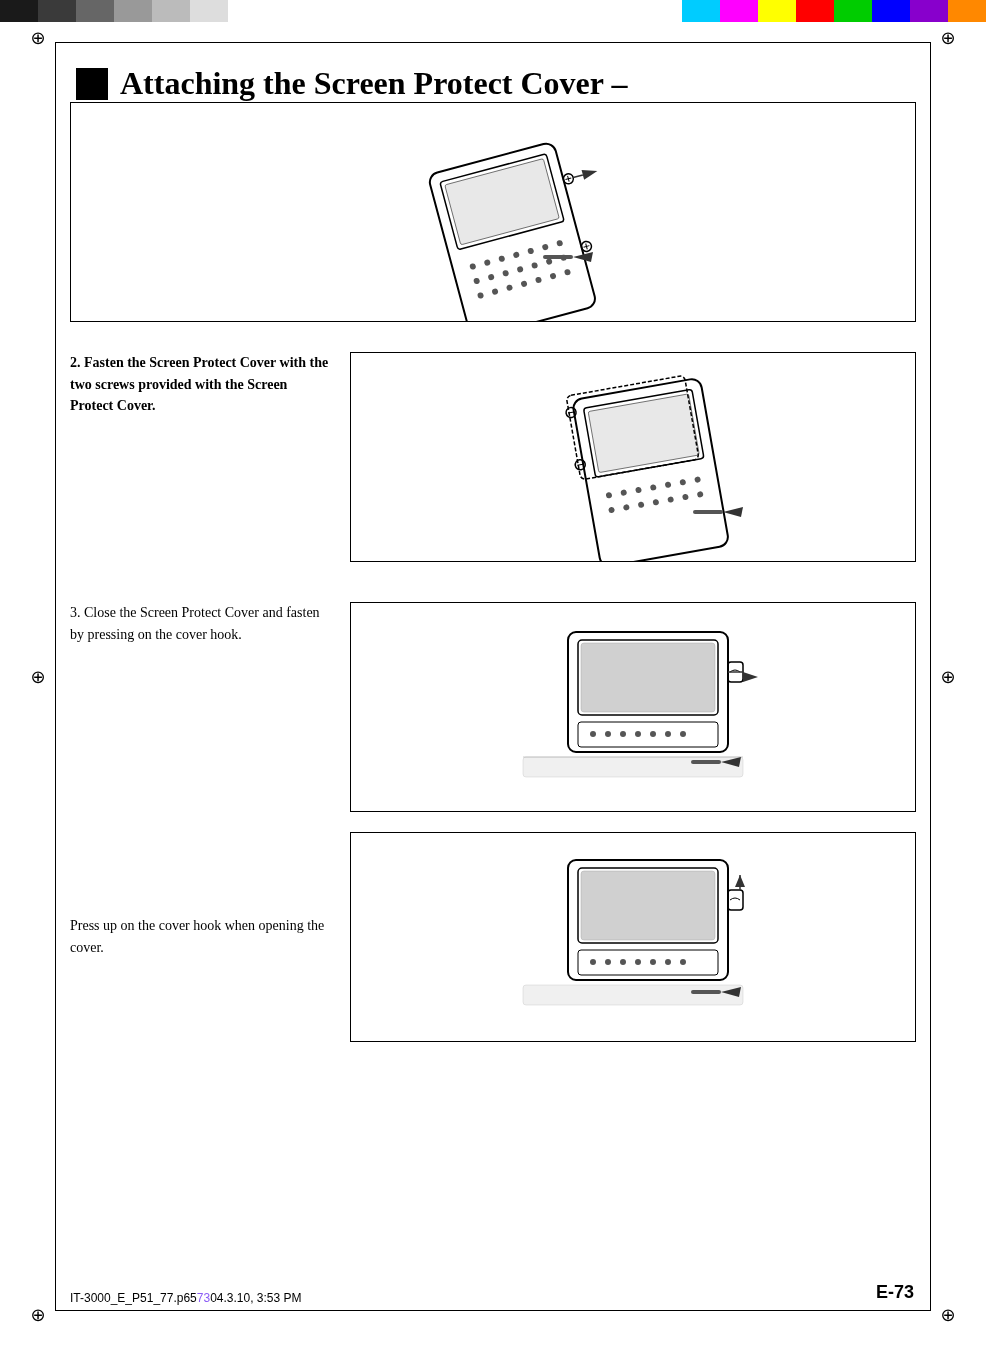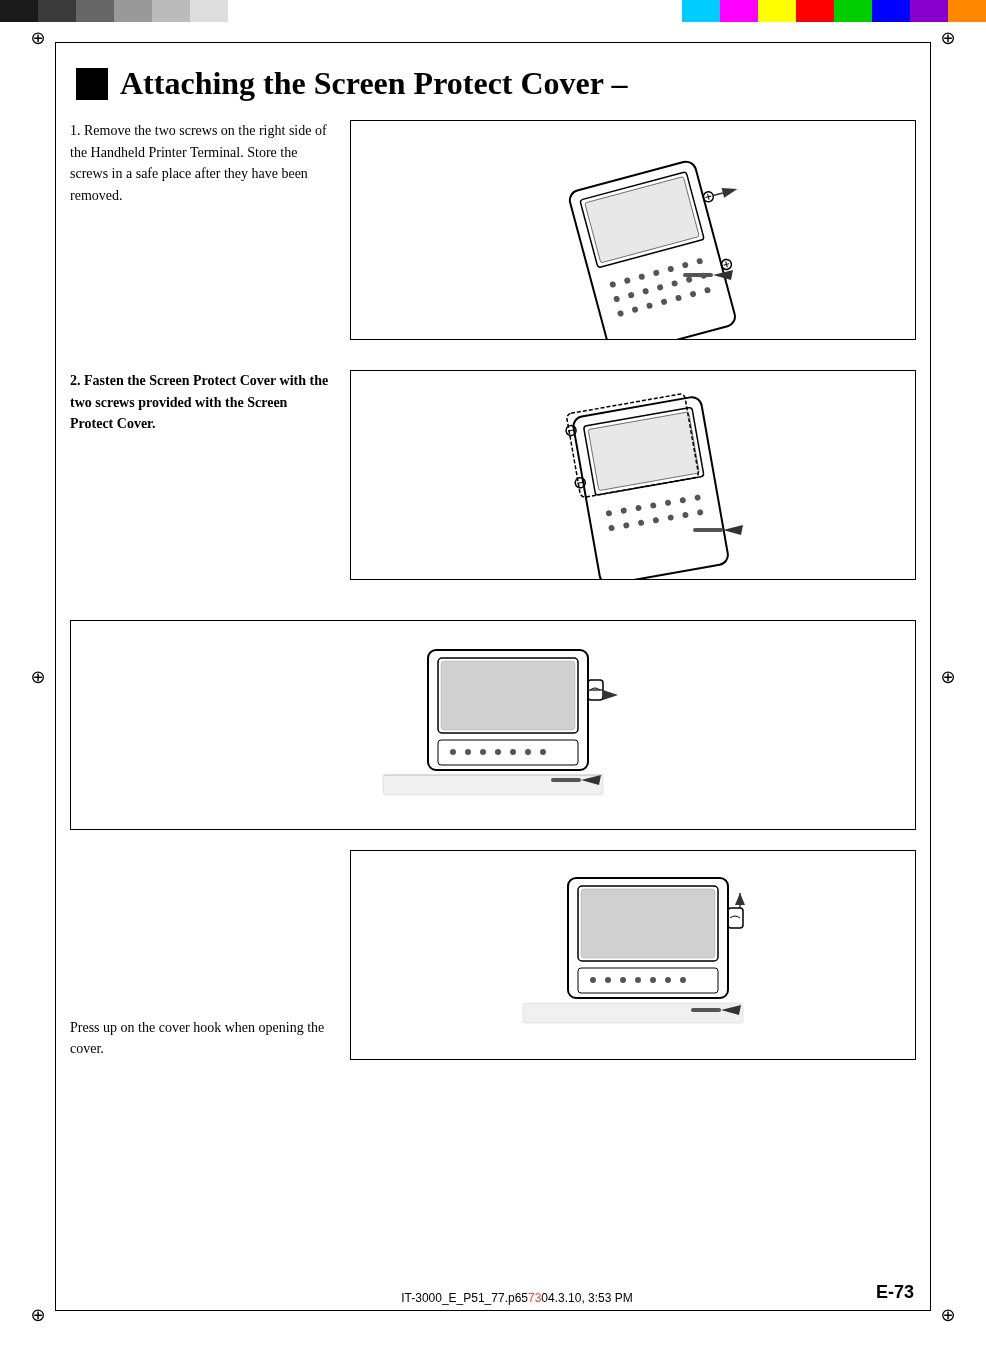--- a/index.html
+++ b/index.html
@@ -109,21 +109,20 @@
       top: 55px;
       left: 70px;
       right: 70px;
       bottom: 55px;
     }
 
     
     .title-section {
       display: flex;
       align-items: center;
-      margin-bottom: 18px;
       margin-top: 10px;
       padding-left: 6px;
     }
 
     .title-icon {
       width: 32px;
       height: 32px;
       background: #000;
       margin-right: 12px;
       flex-shrink: 0;
@@ -160,51 +159,50 @@
       align-items: center;
       justify-content: center;
       min-height: 180px;
       position: relative;
       overflow: hidden;
     }
 
     
     .bottom-note {
       display: flex;
-      align-items: flex-end;
+      align-items: center;
       margin-top: 10px;
     }
 
     .bottom-note-text {
       flex: 0 0 280px;
       font-size: 14px;
       line-height: 1.55;
       padding-right: 20px;
     }
 
     
     .footer {
       position: absolute;
       bottom: 48px;
       left: 70px;
       right: 70px;
       display: flex;
-      justify-content: center;
+      justify-content: flex-start;
       align-items: center;
       font-size: 12px;
       font-family: Arial, sans-serif;
-      margin-left: 48px;
     }
 
     .footer-left {
       color: #000;
     }
 
     .footer-center {
-      color: #ef4444;
+      color: #8b5cf6;
     }
 
     .footer-right {
       color: #000;
     }
 
     .page-number {
       font-size: 18px;
       font-weight: bold;
       font-family: Arial, sans-serif;
@@ -265,24 +263,20 @@
 
     <div class="title-section">
       <div class="title-icon"></div>
       <h1>
         <span>Attaching the Screen Protect Cover</span><span> –</span>
       </h1>
     </div>
 
 
     <div class="step-row step-row-1">
-      <div class="step-text">
-        <span>1.</span>
-        <span>Remove the two screws on the right side of the Handheld Printer Terminal.  Store the screws in a safe place after they have been removed.</span>
-      </div>
       <div class="step-image-box img-box-1">
 
         <svg viewBox="0 0 320 220" width="320" height="220">
 
           <g transform="translate(30,10) rotate(-15, 160, 110)">
 
             <rect x="80" y="40" width="130" height="170" rx="10" ry="10" fill="none" stroke="#000" stroke-width="2"></rect>
 
             <rect x="90" y="50" width="110" height="70" rx="3" ry="3" fill="none" stroke="#000" stroke-width="1.5"></rect>
 
@@ -369,20 +363,24 @@
 
           <g transform="translate(250,160)">
             <polygon points="0,0 20,-5 18,5" fill="#333"></polygon>
             <rect x="-30" y="-2" width="30" height="4" rx="2" fill="#555"></rect>
           </g>
         </svg>
       </div>
     </div>
 
     <div class="step-row step-row-3">
+      <div class="step-text">
+        <span>3.</span>
+        <span>Close the Screen Protect Cover and fasten by pressing on the cover hook.</span>
+      </div>
       <div class="step-image-box img-box-3">
         <svg viewBox="0 0 320 210" width="320" height="210">
 
           <g transform="translate(15, 10)">
 
             <rect x="80" y="20" width="160" height="120" rx="8" ry="8" fill="none" stroke="#000" stroke-width="2"></rect>
 
             <rect x="90" y="28" width="140" height="75" rx="4" ry="4" fill="none" stroke="#000" stroke-width="1.5"></rect>
             <rect x="93" y="31" width="134" height="69" rx="3" fill="#d0d0d0" stroke="#aaa" stroke-width="0.5"></rect>
 

